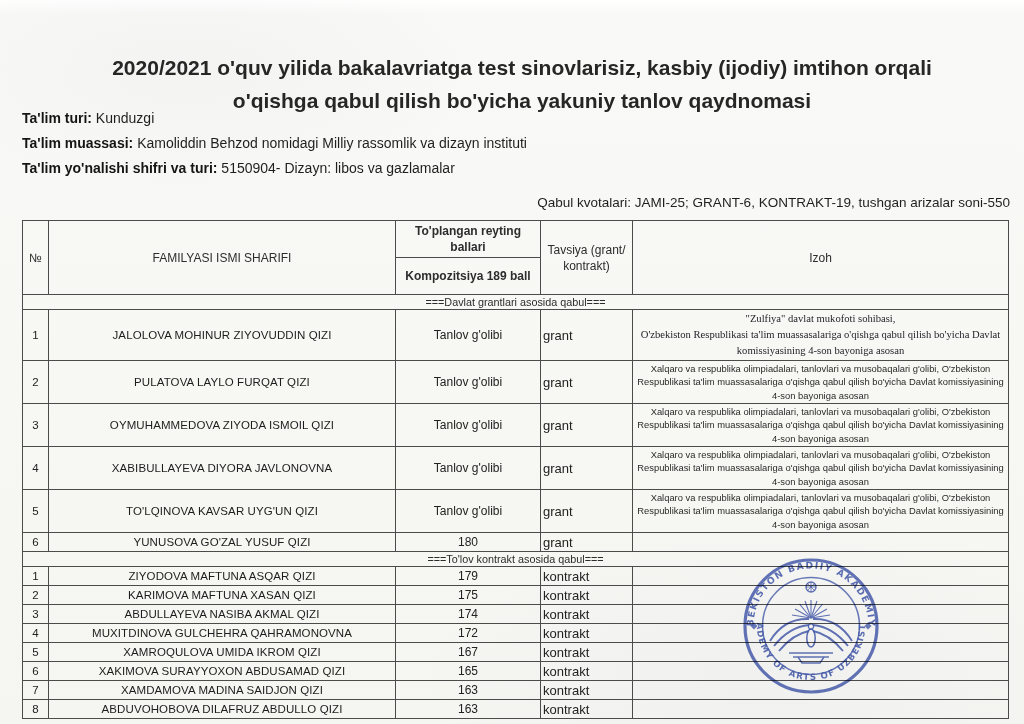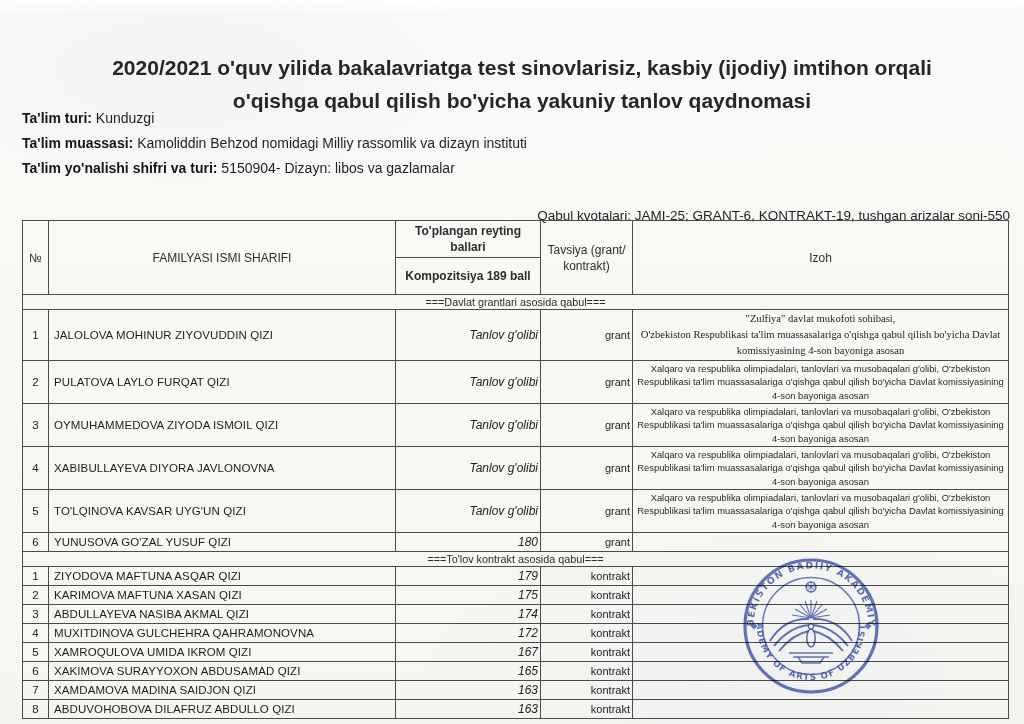--- a/index.html
+++ b/index.html
@@ -11,34 +11,34 @@
   .scan-tint {
     position:absolute; inset:0; pointer-events:none;
     background:
       radial-gradient(420px 180px at 18% 9%, rgba(190,198,205,0.10), rgba(0,0,0,0) 70%),
       radial-gradient(500px 220px at 75% 92%, rgba(185,190,198,0.08), rgba(0,0,0,0) 70%);
   }
   .title { position:absolute; left:40px; right:20px; top:52px; text-align:center;
            font-size:21px; font-weight:bold; color:#262626; line-height:1.55; }
   .meta { position:absolute; left:22px; top:106px; font-size:14px; line-height:25.2px; color:#1f1f1f; }
   .meta b { color:#151515; }
-  .quota { position:absolute; right:14px; top:208px; font-size:13.5px; color:#1f1f1f; }
+  .quota { position:absolute; right:14px; top:195px; font-size:13.5px; color:#1f1f1f; }
 
   table.tbl { position:absolute; left:22px; top:220px; width:986px;
               border-collapse:collapse; table-layout:fixed; }
   .tbl th, .tbl td { border:1px solid #4b4b4b; overflow:hidden; }
   .tbl th { font-weight:normal; font-size:12px; color:#2d2d2d; text-align:center;
             padding:2px 3px; line-height:1.35; }
   th.h-no, th.h-name, th.h-rec, th.h-note { height:66px; }
   th.h-rate-top, th.h-rate-sub { height:32px;font-weight:bold; }
 
   td.c-no   { text-align:center; font-size:11.5px; padding:1px 2px; color:#222; }
-  td.c-name { text-align:left;   font-size:11.5px; padding:1px 5px; color:#1d1d1d; letter-spacing:0.1px; }
-  td.c-score{ text-align:right; font-size:12px;   padding:1px 2px; color:#222;font-style:italic; }
-  td.c-rec  { text-align:right; font-size:11px; padding:1px 2px; color:#222; }
+  td.c-name { text-align:center;   font-size:11.5px; padding:1px 5px; color:#1d1d1d; letter-spacing:0.1px; }
+  td.c-score{ text-align:center; font-size:12px;   padding:1px 2px; color:#222; }
+  td.c-rec  { text-align:left; font-size:13px; padding:1px 2px; color:#222; }
   td.c-note { text-align:center; font-size:9.4px;  padding:1px 4px; color:#2a2a2a;
               line-height:1.42; white-space:pre-line; }
   td.c-note.serif { font-family:"Liberation Serif", serif; font-size:10.6px; line-height:1.5; color:#23232a; }
   tr.section-row td { text-align:center; font-size:10.8px; color:#2b2b2b; padding:0 12px; height:14px; line-height:1.2; }
   tr.data-row { height:19px; }
 
   .stamp { position:absolute; left:741px; top:556px; width:140px; height:140px;
            mix-blend-mode:multiply; opacity:0.93; }
   .stamp svg { width:100%; height:100%; }
   .stamp text { font-family:"DejaVu Sans", sans-serif; font-weight:bold; }

